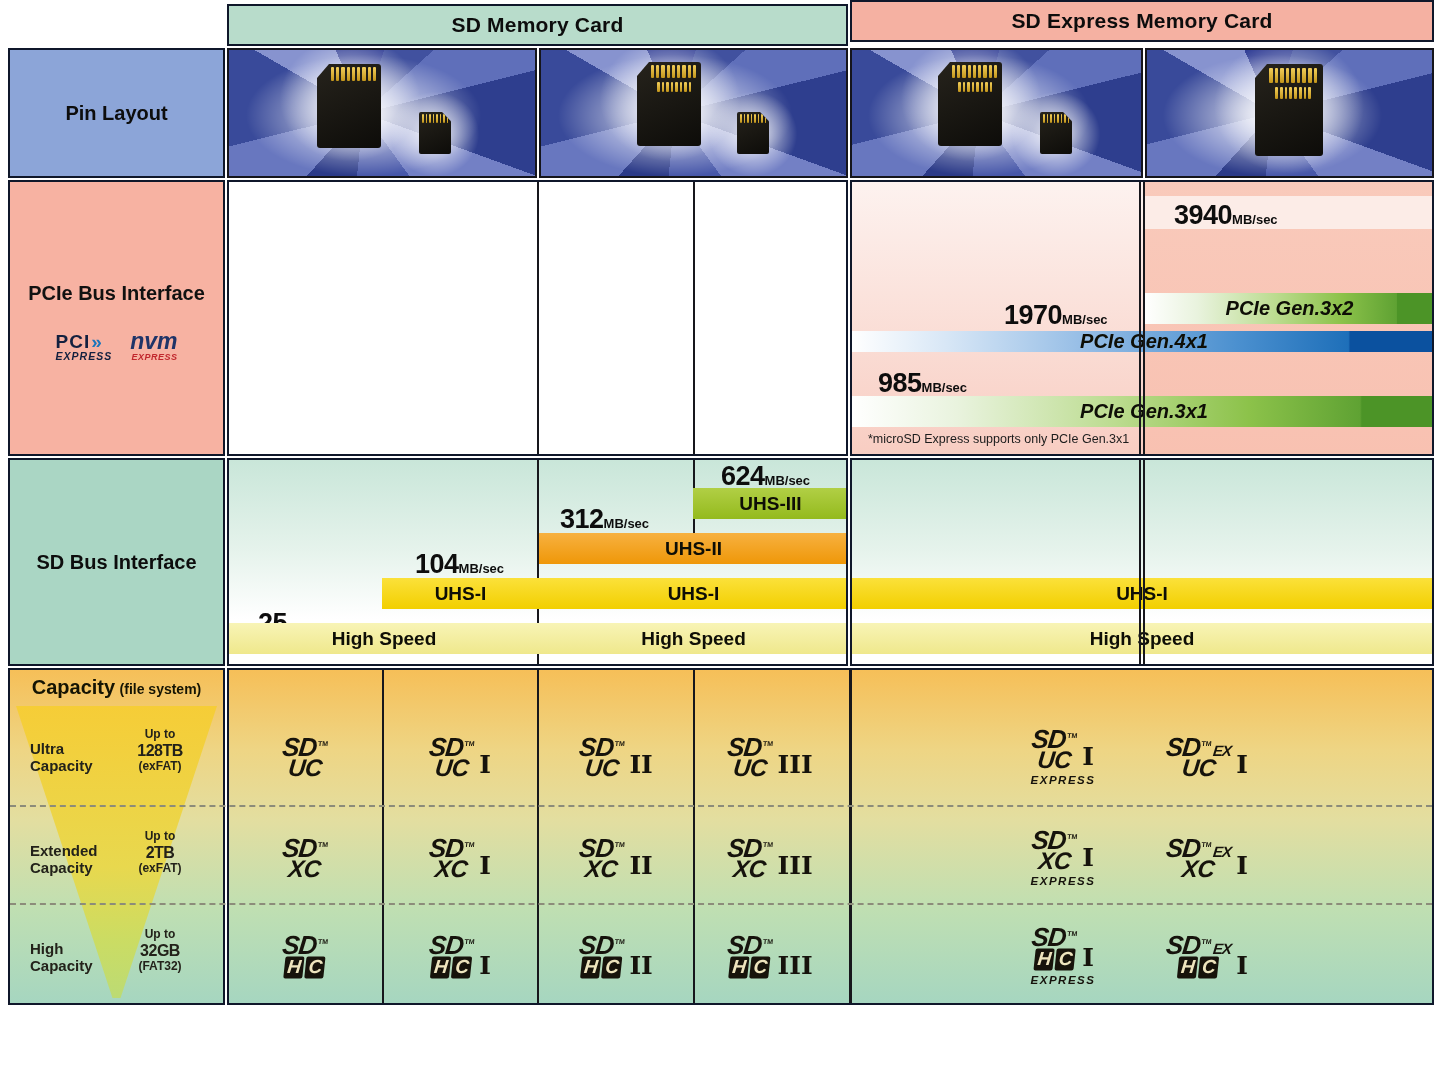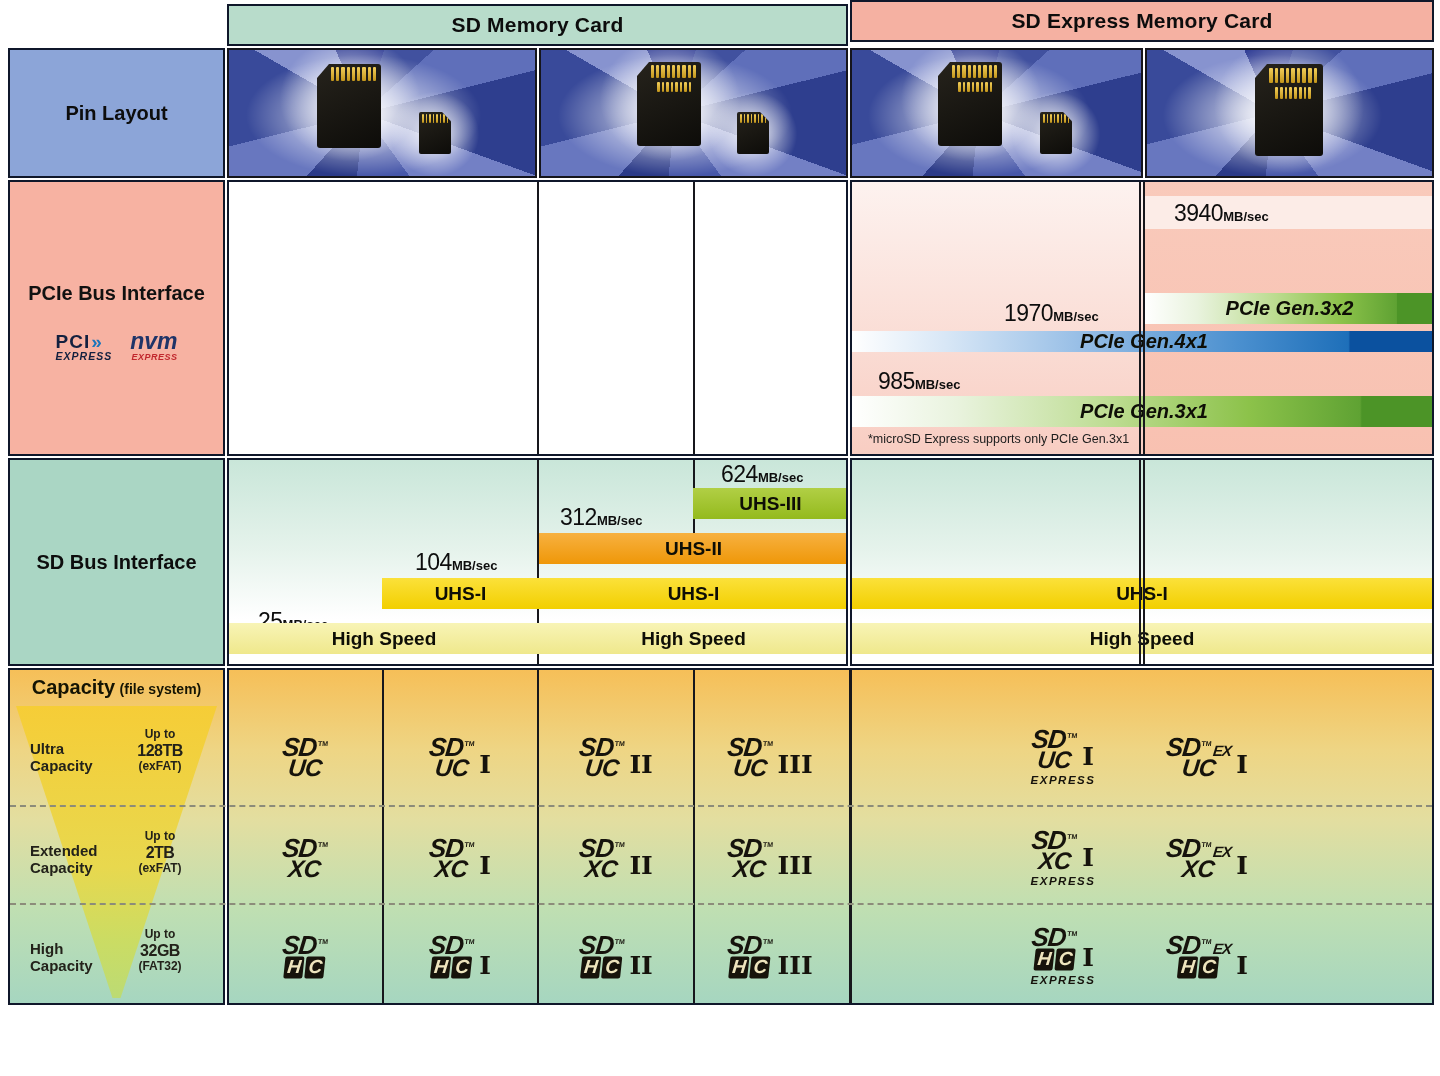--- a/index.html
+++ b/index.html
@@ -27,21 +27,21 @@
   .bar{position:absolute;display:flex;align-items:center;justify-content:center;font-weight:bold;color:#0e0e06}
   .bar.sdb{font-size:19px}
   .bar.pcb{font-style:italic;font-size:20px}
   .gen-blue{background:linear-gradient(90deg,#ffffff 0%,#d8e7f6 16%,#8fb9e4 42%,#4b90cf 66%,#1e6fb9 85%,#0b519f 85.3%,#0b519f 100%)}
   .gen-green{background:linear-gradient(90deg,#ffffff 0%,#e9f3de 18%,#bcdc90 45%,#8cc24a 68%,#5fa233 87%,#4c9427 87.3%,#4c9427 100%)}
   .uhs1{background:linear-gradient(180deg,#fbe13a,#f2cf00)}
   .uhs2{background:linear-gradient(180deg,#f7b140,#ef9708)}
   .uhs3{background:linear-gradient(180deg,#b1cf45,#94ba1d)}
   .hspeed{background:linear-gradient(180deg,#f8f4b6,#efe88c)}
   .speed{position:absolute;white-space:nowrap;color:#0d0d0d}
-  .speed .n{font-weight:normal;font-size:23px;letter-spacing:-.5px}
+  .speed .n{font-weight:bold;font-size:27px;letter-spacing:-.5px}
   .speed .u{font-weight:bold;font-size:13px}
   .footnote{font-size:12.5px;color:#1c1c1c;white-space:nowrap}
   .vline{position:absolute;width:2px;background:#17171c}
   .vline.thick{width:3px}
   .pciex{background:linear-gradient(180deg,#fdf2ef 0%,#fadcd4 60%,#f8cdc2 100%)}
   .salmonband{background:linear-gradient(180deg,#f9cabb,#f8c1b1)}
   .lightband{background:#fcece7}
   .sdbusbg{background:linear-gradient(180deg,#c9e6d9 0%,#e6f3ec 45%,#ffffff 78%)}
 
   

